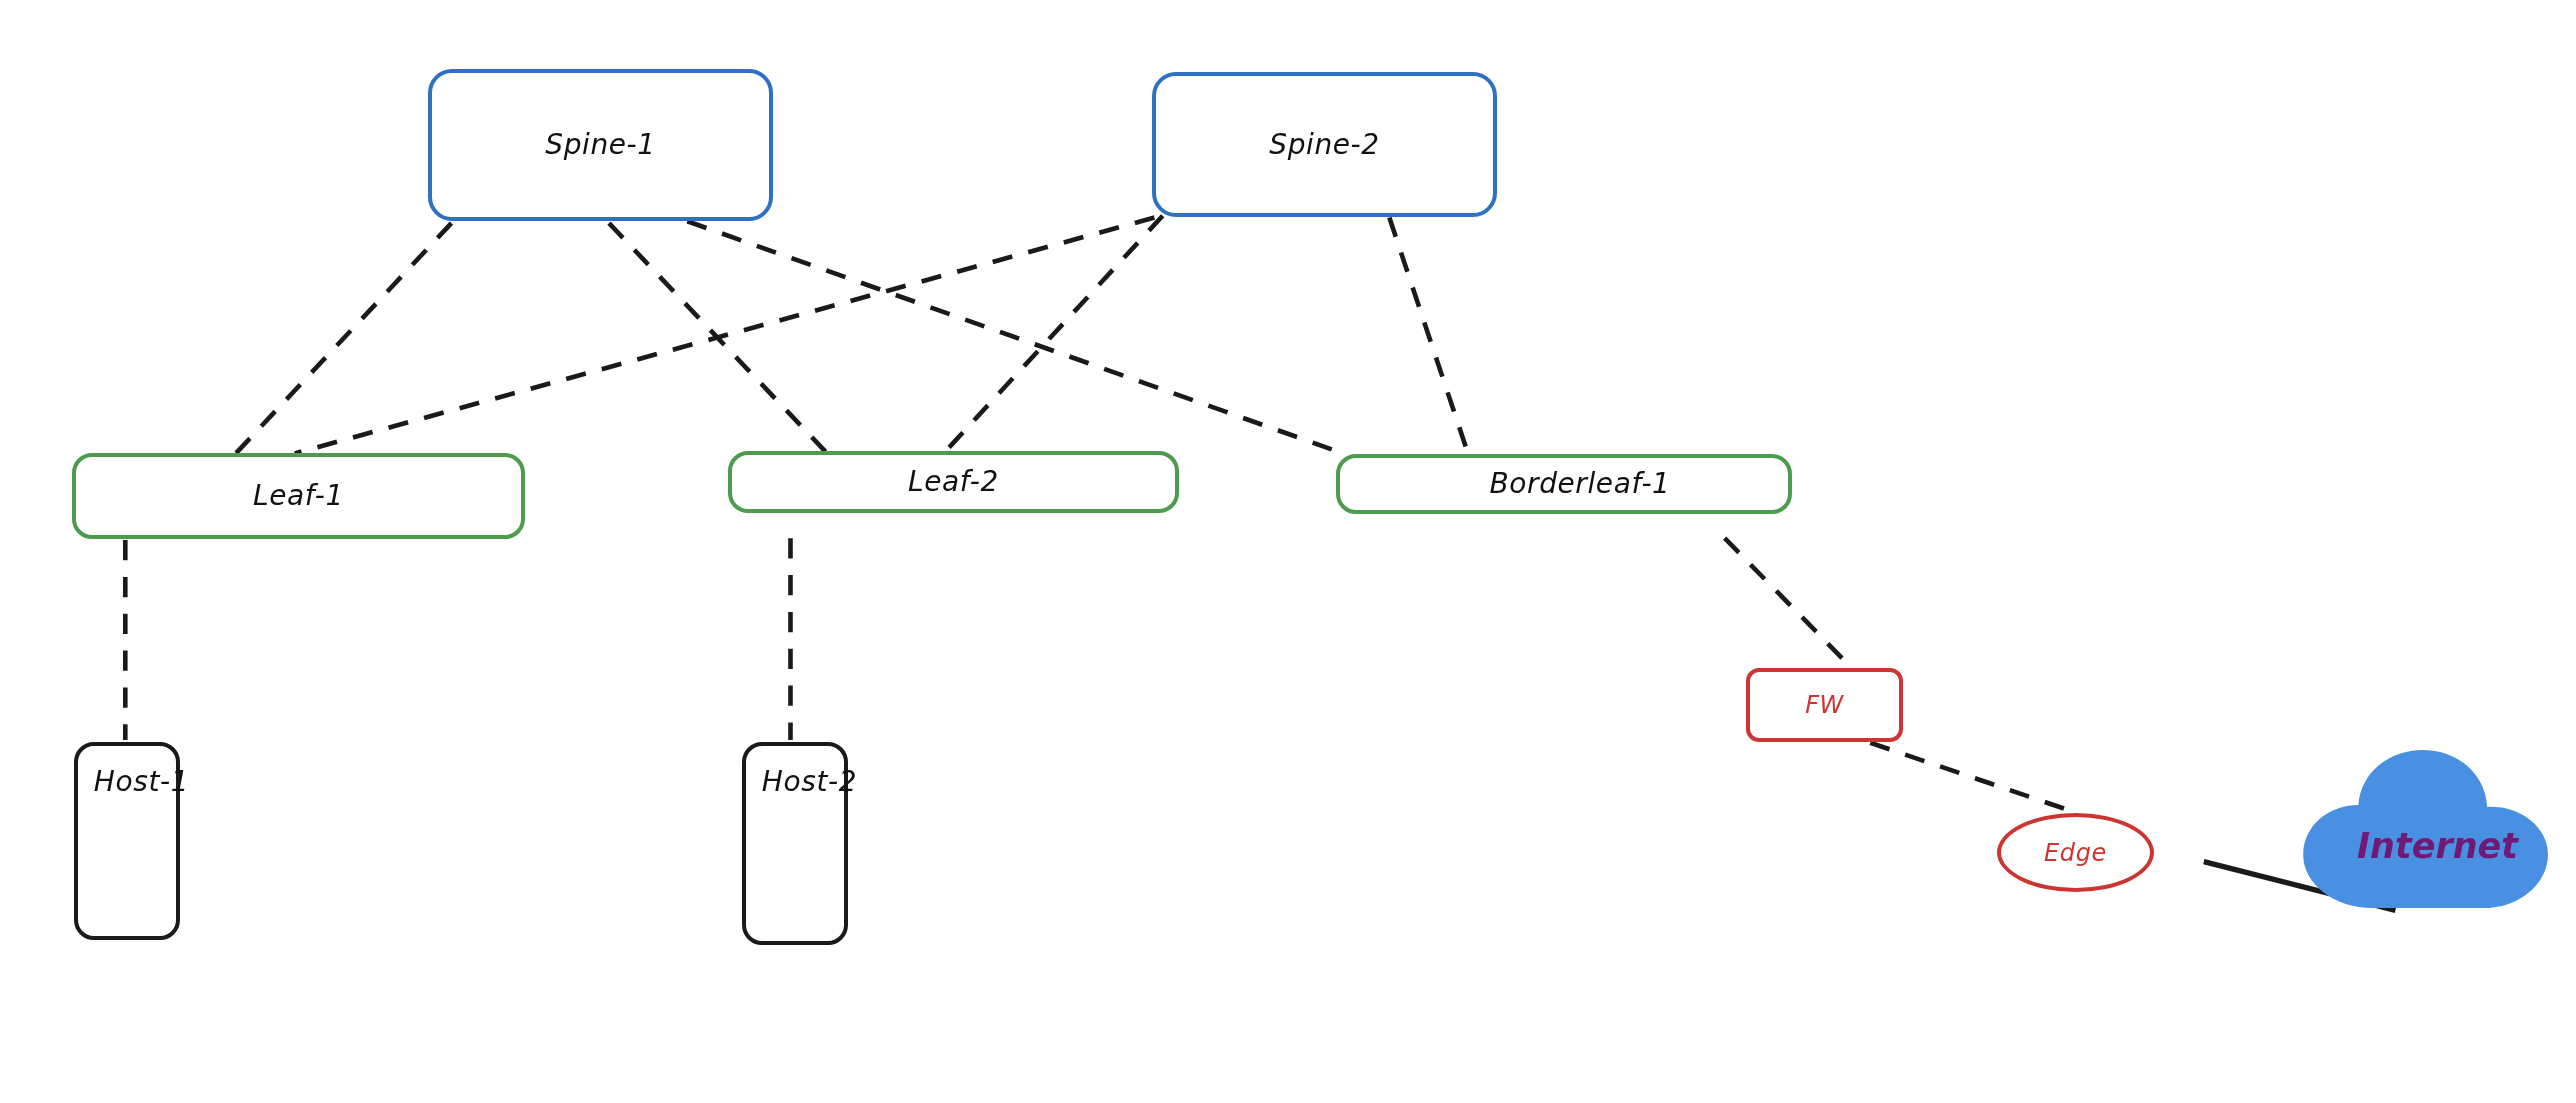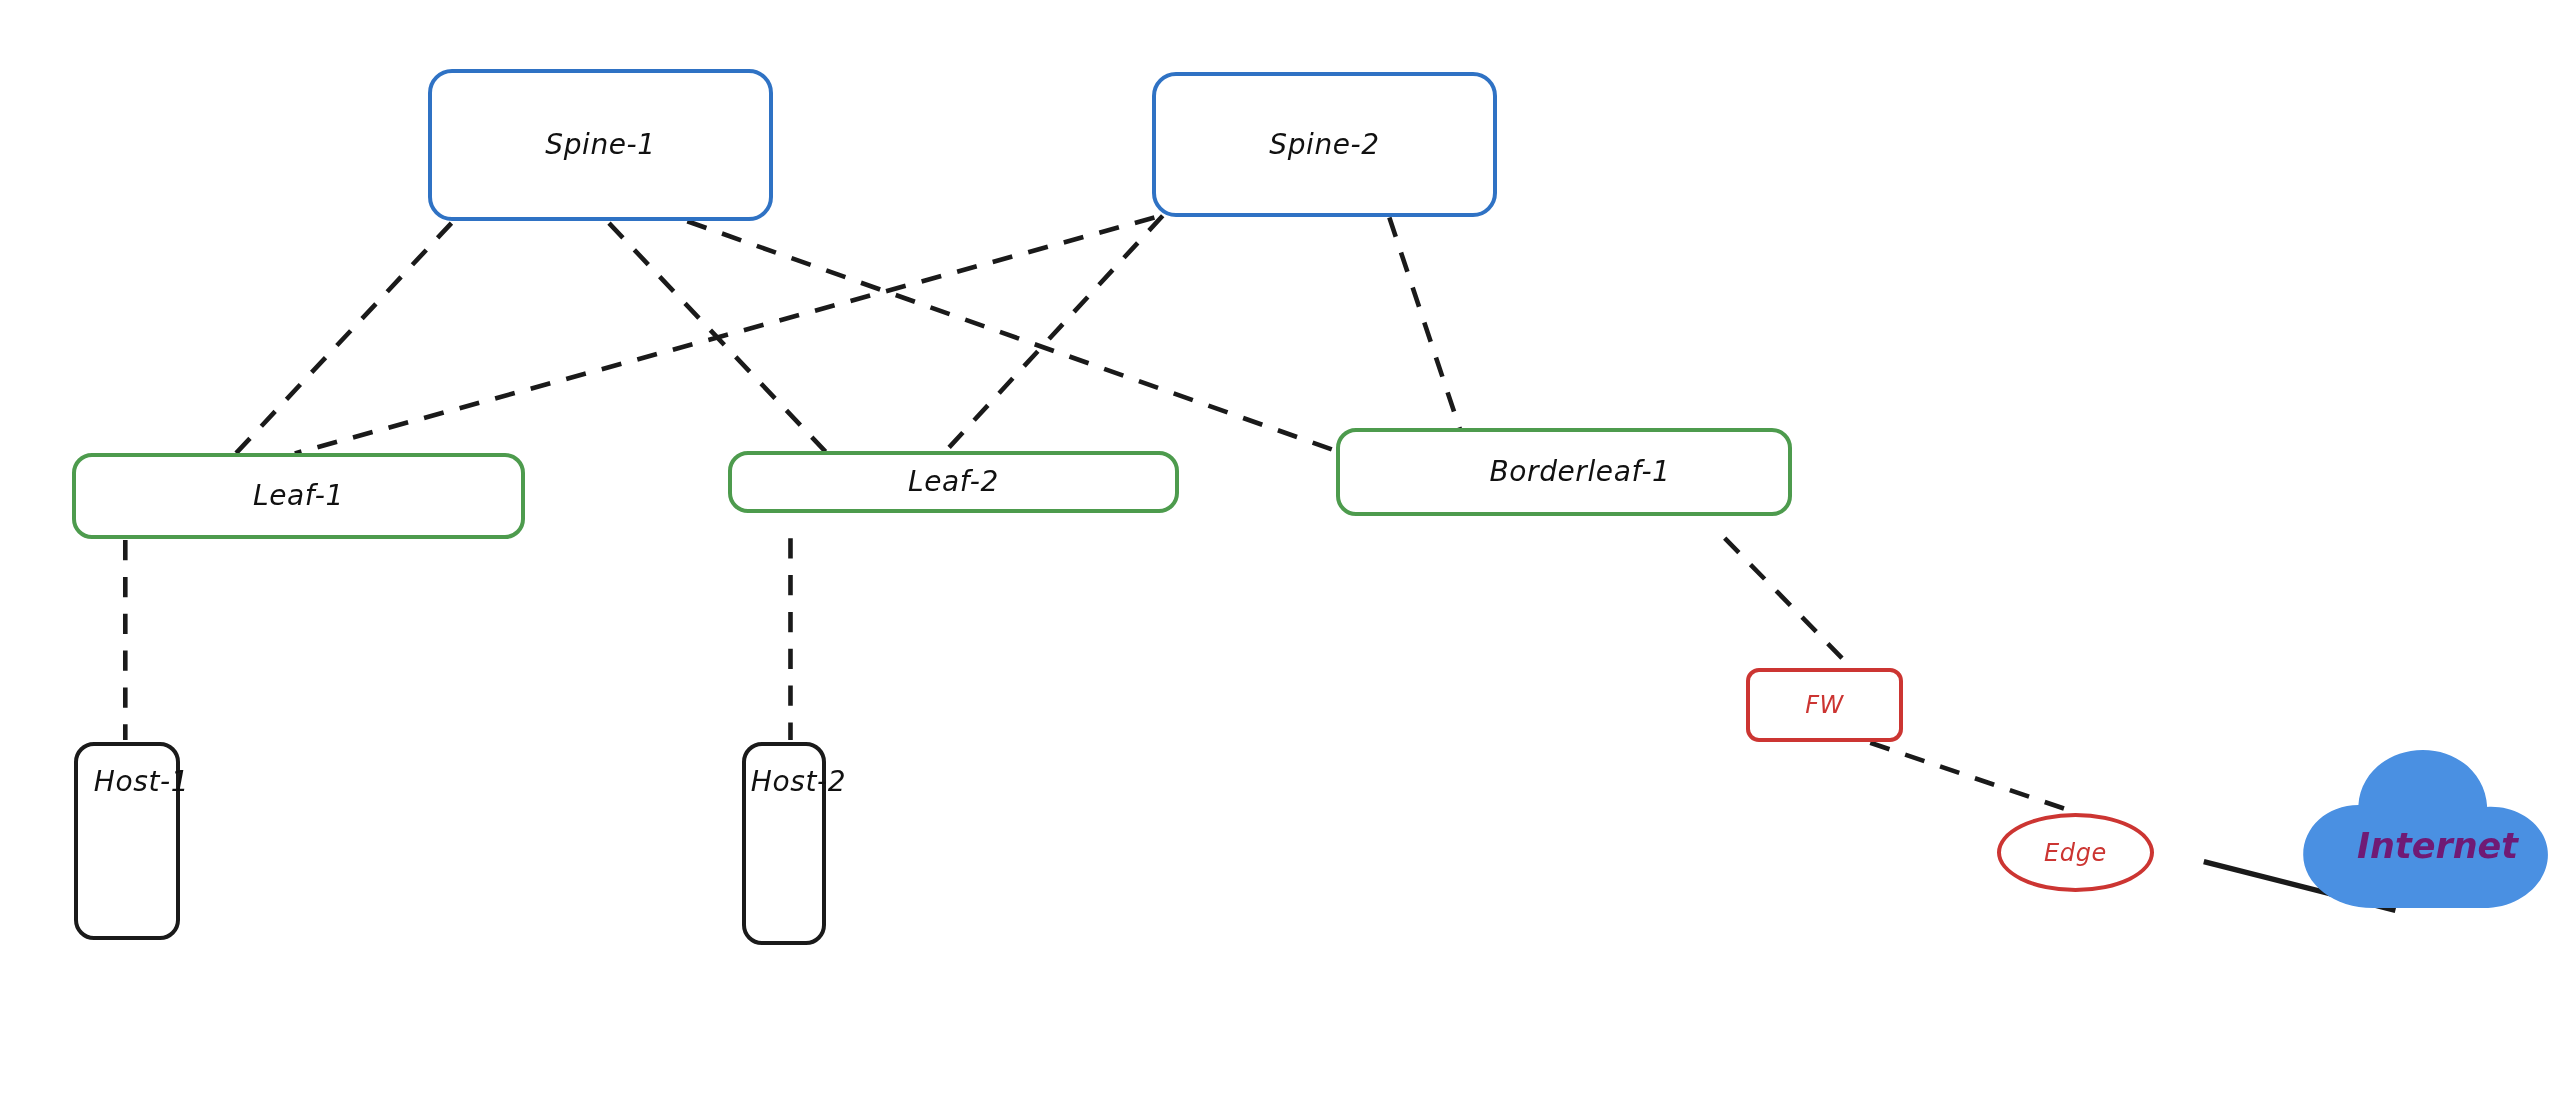--- a/index.html
+++ b/index.html
@@ -101,29 +101,29 @@
   </div>
 
   <div class="node leaf" style="left: 72px; top: 453px; width: 453px; height: 86px; border-color: rgb(77, 155, 77);">
     <span class="node-label">Leaf-1</span>
   </div>
 
   <div class="node leaf" style="left: 728px; top: 451px; width: 451px; height: 62px; border-color: rgb(77, 155, 77);">
     <span class="node-label">Leaf-2</span>
   </div>
 
-  <div class="node leaf" style="left: 1336px; top: 428px; width: 456px; height: 88px; border-color: rgb(77, 155, 77); padding-left: 32px;">
+  <div class="node leaf" style="left: 1336px; top: 454px; width: 456px; height: 60px; border-color: rgb(77, 155, 77); padding-left: 32px;">
     <span class="node-label">Borderleaf-1</span>
   </div>
 
   <div class="node host" style="left: 74px; top: 742px; width: 106px; height: 198px; border-color: rgb(26, 26, 26);">
     <span class="node-label">Host-1</span>
   </div>
 
-  <div class="node host" style="left: 742px; top: 742px; width: 84px; height: 203px; border-color: rgb(26, 26, 26);">
+  <div class="node host" style="left: 742px; top: 742px; width: 106px; height: 203px; border-color: rgb(26, 26, 26);">
     <span class="node-label">Host-2</span>
   </div>
 
   <div class="node fw" style="left: 1746px; top: 668px; width: 157px; height: 74px; border-color: rgb(204, 53, 50);">
     <span class="node-label">FW</span>
   </div>
 
   <div class="node edge" style="left: 1997px; top: 813px; width: 157px; height: 79px; border-color: rgb(204, 53, 50);">
     <span class="node-label">Edge</span>
   </div>

